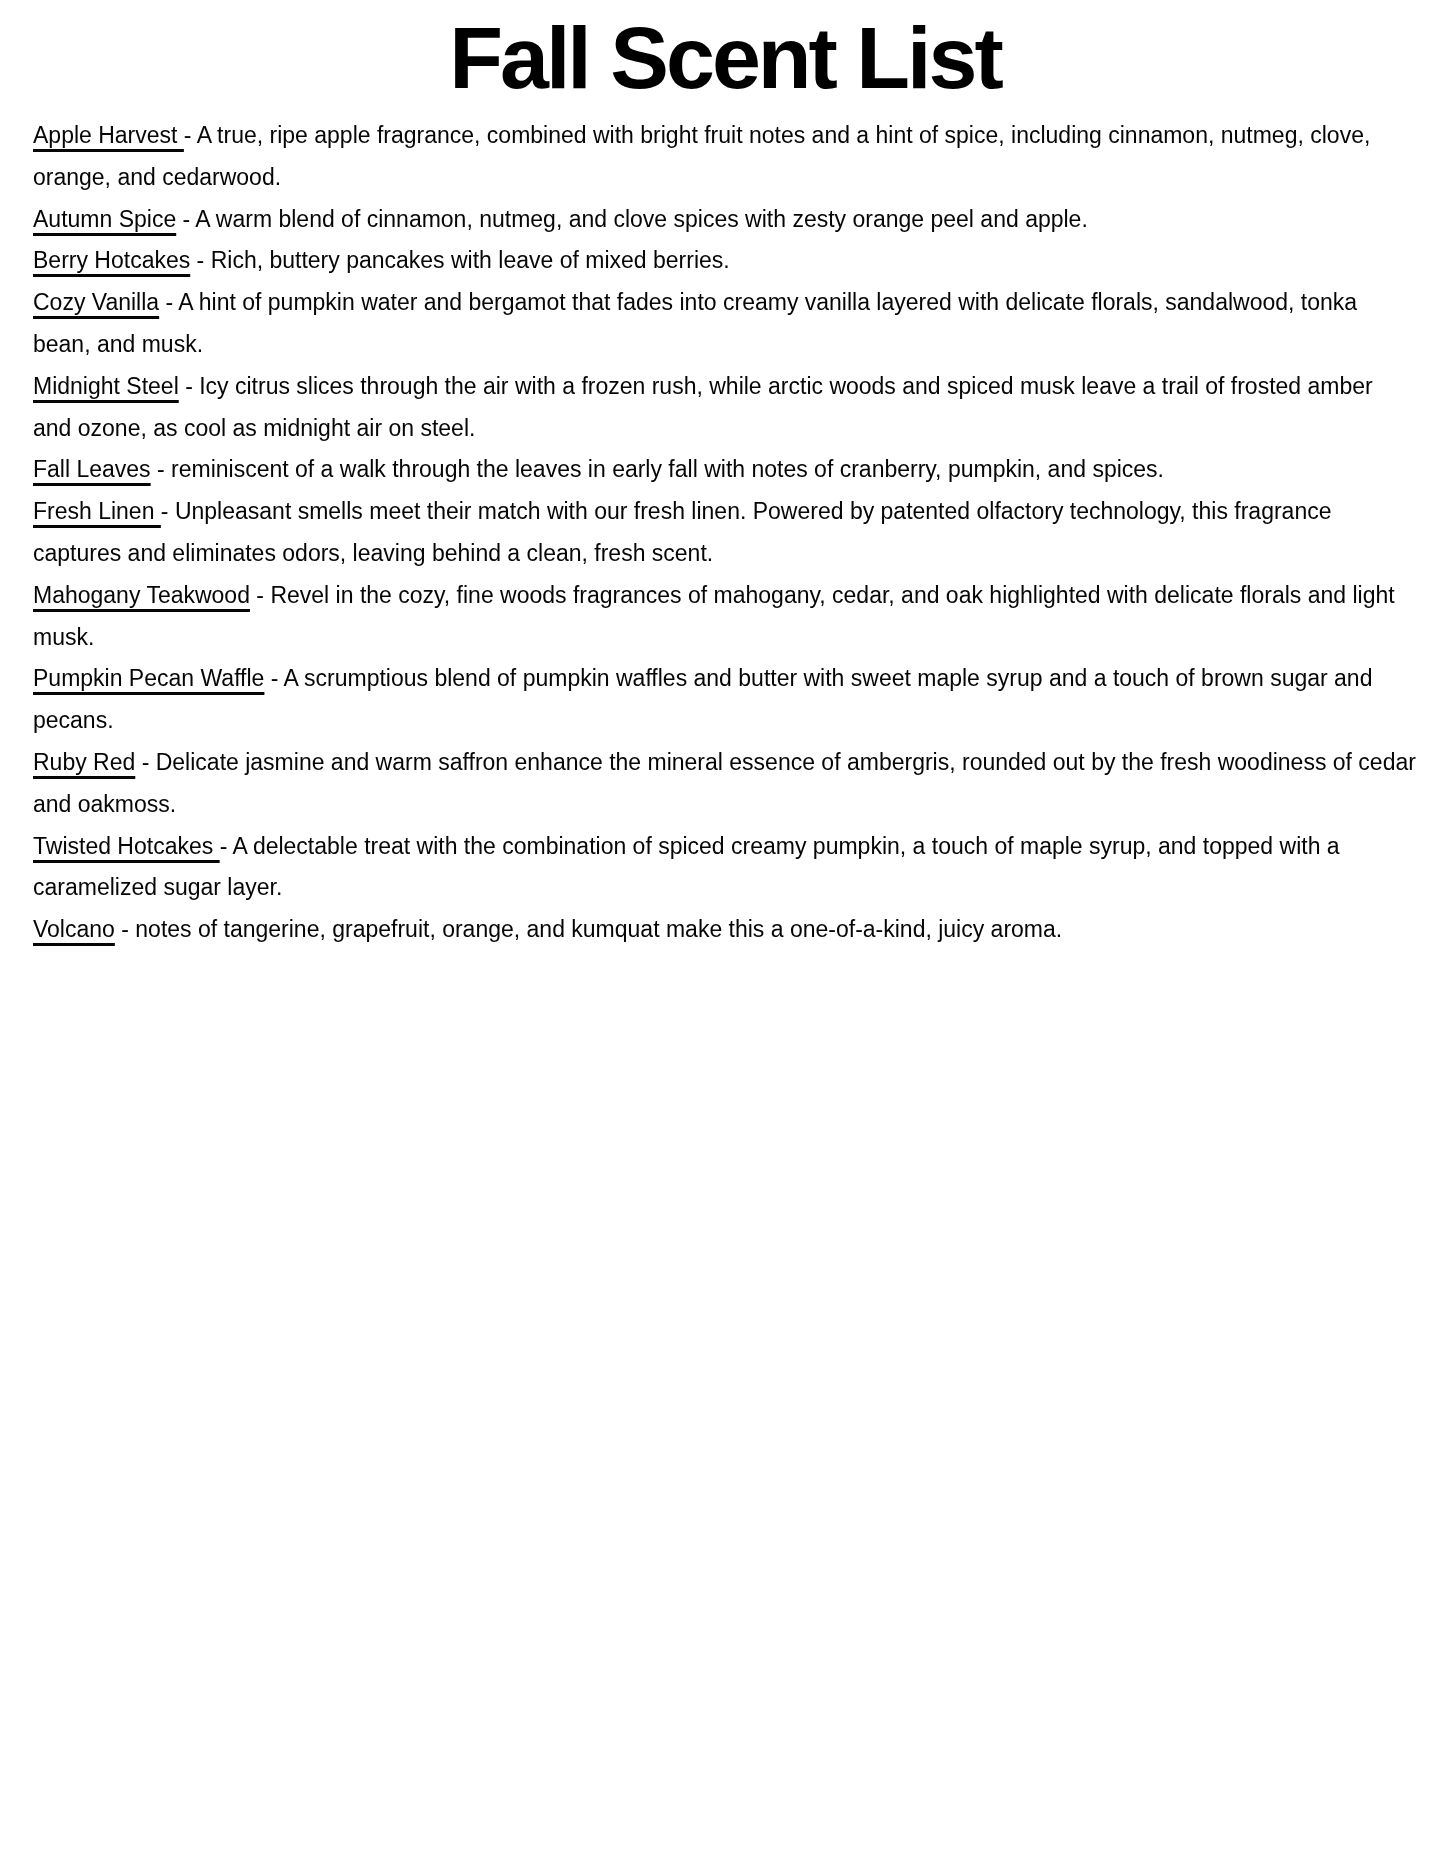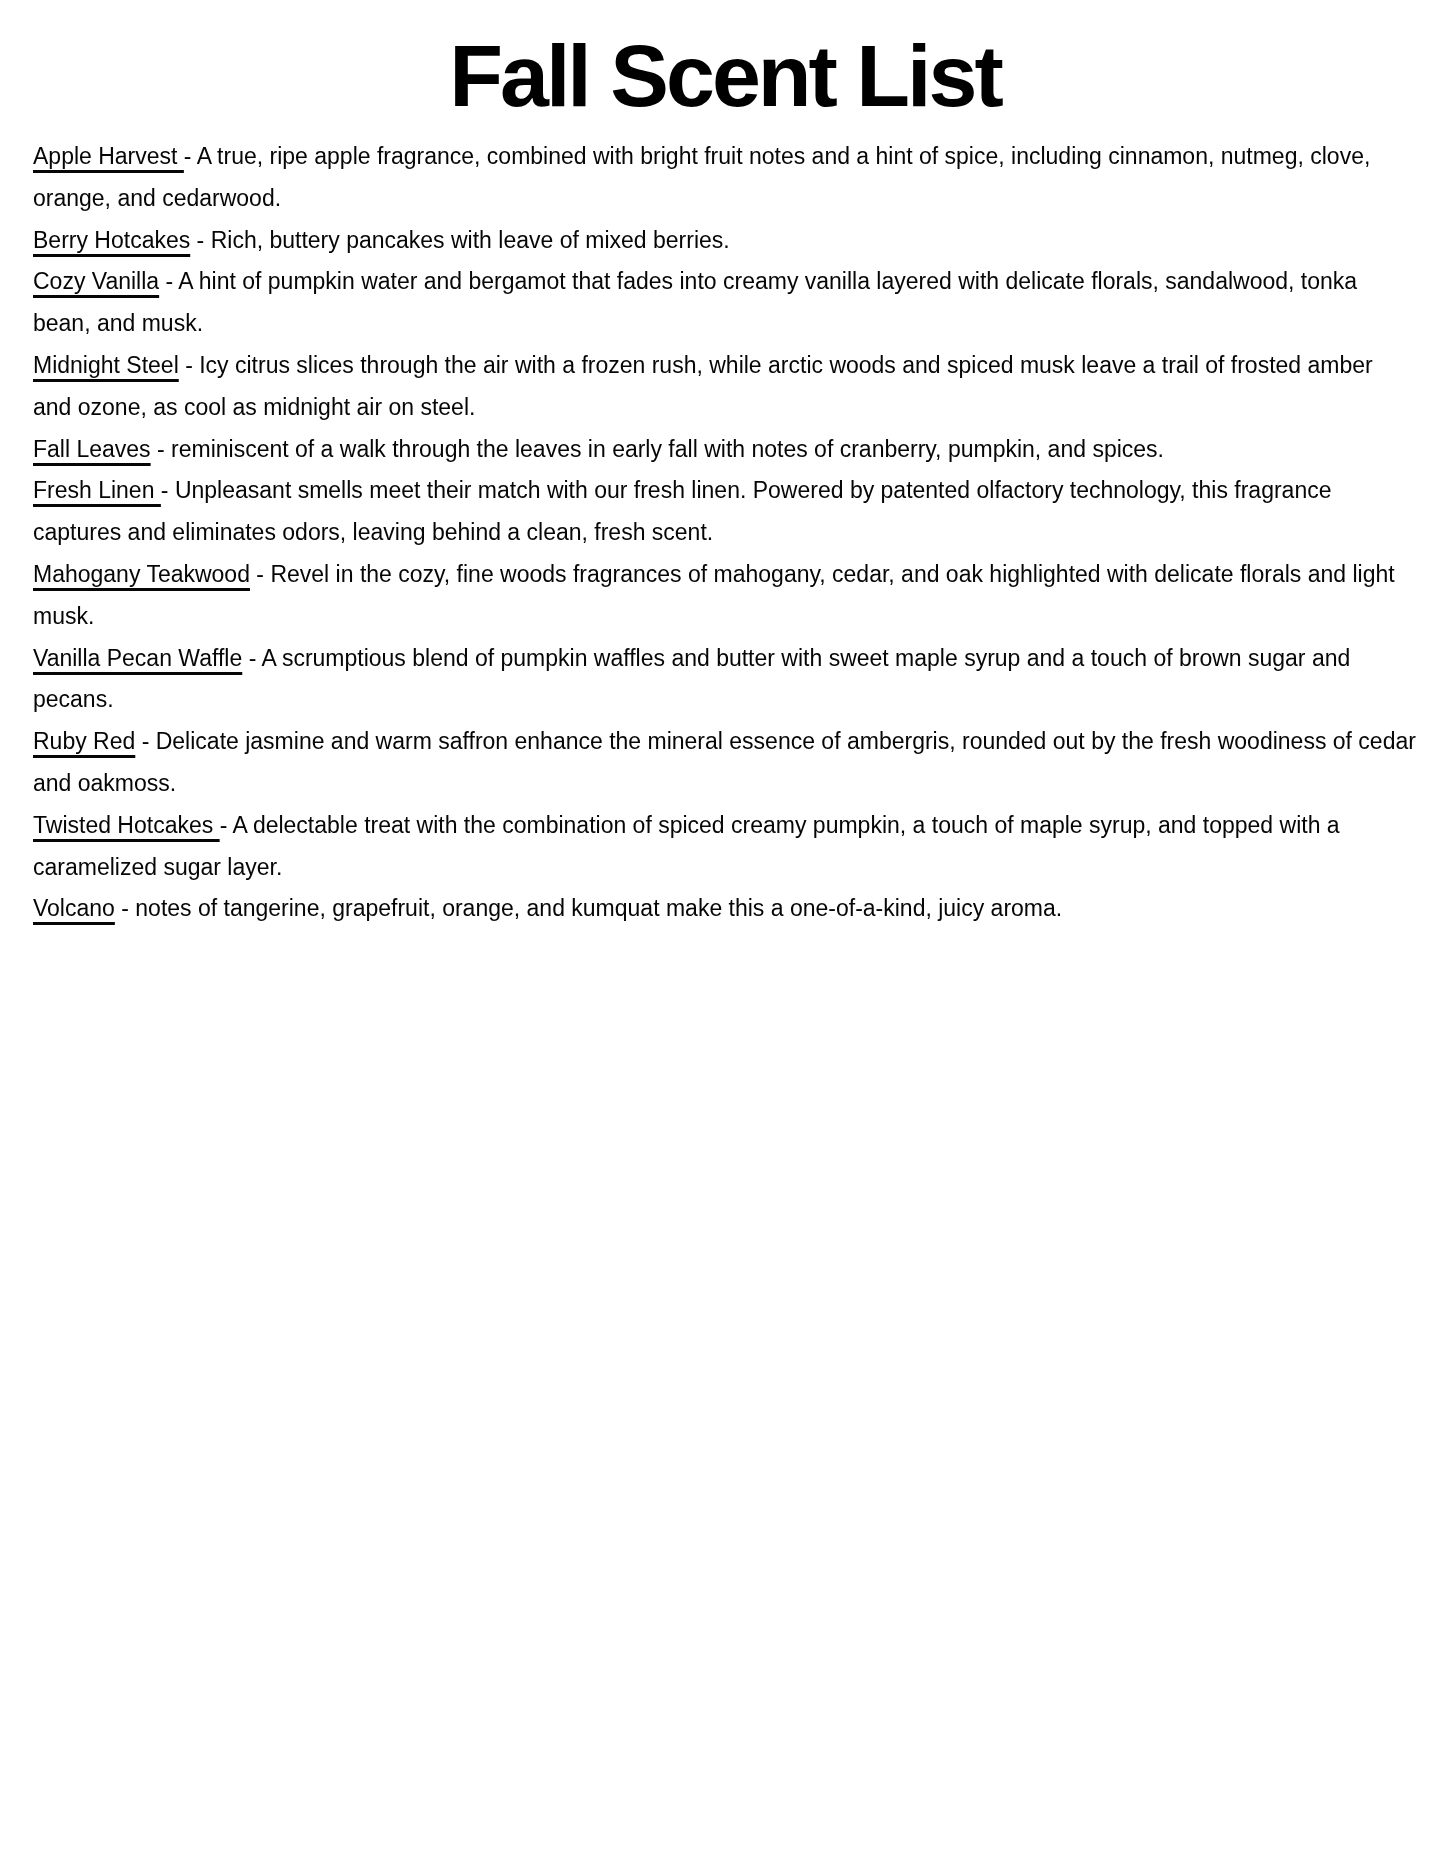--- a/index.html
+++ b/index.html
@@ -14,22 +14,22 @@
     color: #060606;
     overflow: hidden;
   }
   .page {
     box-sizing: border-box;
     width: 1445px;
     height: 1871px;
     padding: 0 28px 0 33px;
   }
   .doc-title {
-    margin: 8px;
-    padding-top: 16px;
+    margin: 0;
+    padding-top: 6px;
     text-align: center;
     font-size: 88px;
     line-height: 104px;
     font-weight: 900;
     letter-spacing: -3px;
     color: #000000;
   }
   .scent-list {
     margin-top: 5px;
     font-size: 23px;
@@ -47,24 +47,25 @@
     text-underline-offset: 6px;
   }
 </style>
 </head>
 <body>
 
 <div class="page">
   <h1 class="doc-title">Fall Scent List</h1>
   <div class="scent-list">
       <p class="entry"><span class="scent-name">Apple Harvest </span><span class="scent-description">- A true, ripe apple fragrance, combined with bright fruit notes and a hint of spice, including cinnamon, nutmeg, clove, orange, and cedarwood.</span></p>
+      <p class="entry"><span class="scent-name">Autumn Spice</span><span class="scent-description"> - A warm blend of cinnamon, nutmeg, and clove spices with zesty orange peel and apple.</span></p>
       <p class="entry"><span class="scent-name">Berry Hotcakes</span><span class="scent-description"> - Rich, buttery pancakes with leave of mixed berries.</span></p>
       <p class="entry"><span class="scent-name">Cozy Vanilla</span><span class="scent-description"> - A hint of pumpkin water and bergamot that fades into creamy vanilla layered with delicate florals, sandalwood, tonka bean, and musk.</span></p>
       <p class="entry"><span class="scent-name">Midnight Steel</span><span class="scent-description"> - Icy citrus slices through the air with a frozen rush, while arctic woods and spiced musk leave a trail of frosted amber and ozone, as cool as midnight air on steel.</span></p>
       <p class="entry"><span class="scent-name">Fall Leaves</span><span class="scent-description"> - reminiscent of a walk through the leaves in early fall with notes of cranberry, pumpkin, and spices.</span></p>
       <p class="entry"><span class="scent-name">Fresh Linen </span><span class="scent-description">- Unpleasant smells meet their match with our fresh linen. Powered by patented olfactory technology, this fragrance captures and eliminates odors, leaving behind a clean, fresh scent.</span></p>
       <p class="entry"><span class="scent-name">Mahogany Teakwood</span><span class="scent-description"> - Revel in the cozy, fine woods fragrances of mahogany, cedar, and oak highlighted with delicate florals and light musk.</span></p>
-      <p class="entry"><span class="scent-name">Vanilla Pecan Waffle</span><span class="scent-description"> - A scrumptious blend of pumpkin waffles and butter with sweet maple syrup and a touch of brown sugar and pecans.</span></p>
+      <p class="entry"><span class="scent-name">Pumpkin Pecan Waffle</span><span class="scent-description"> - A scrumptious blend of pumpkin waffles and butter with sweet maple syrup and a touch of brown sugar and pecans.</span></p>
       <p class="entry"><span class="scent-name">Ruby Red</span><span class="scent-description"> - Delicate jasmine and warm saffron enhance the mineral essence of ambergris, rounded out by the fresh woodiness of cedar and oakmoss.</span></p>
       <p class="entry"><span class="scent-name">Twisted Hotcakes </span><span class="scent-description">- A delectable treat with the combination of spiced creamy pumpkin, a touch of maple syrup, and topped with a caramelized sugar layer.</span></p>
       <p class="entry"><span class="scent-name">Volcano</span><span class="scent-description"> - notes of tangerine, grapefruit, orange, and kumquat make this a one-of-a-kind, juicy aroma.</span></p>
     </div>
 </div>
 
 </body></html>

